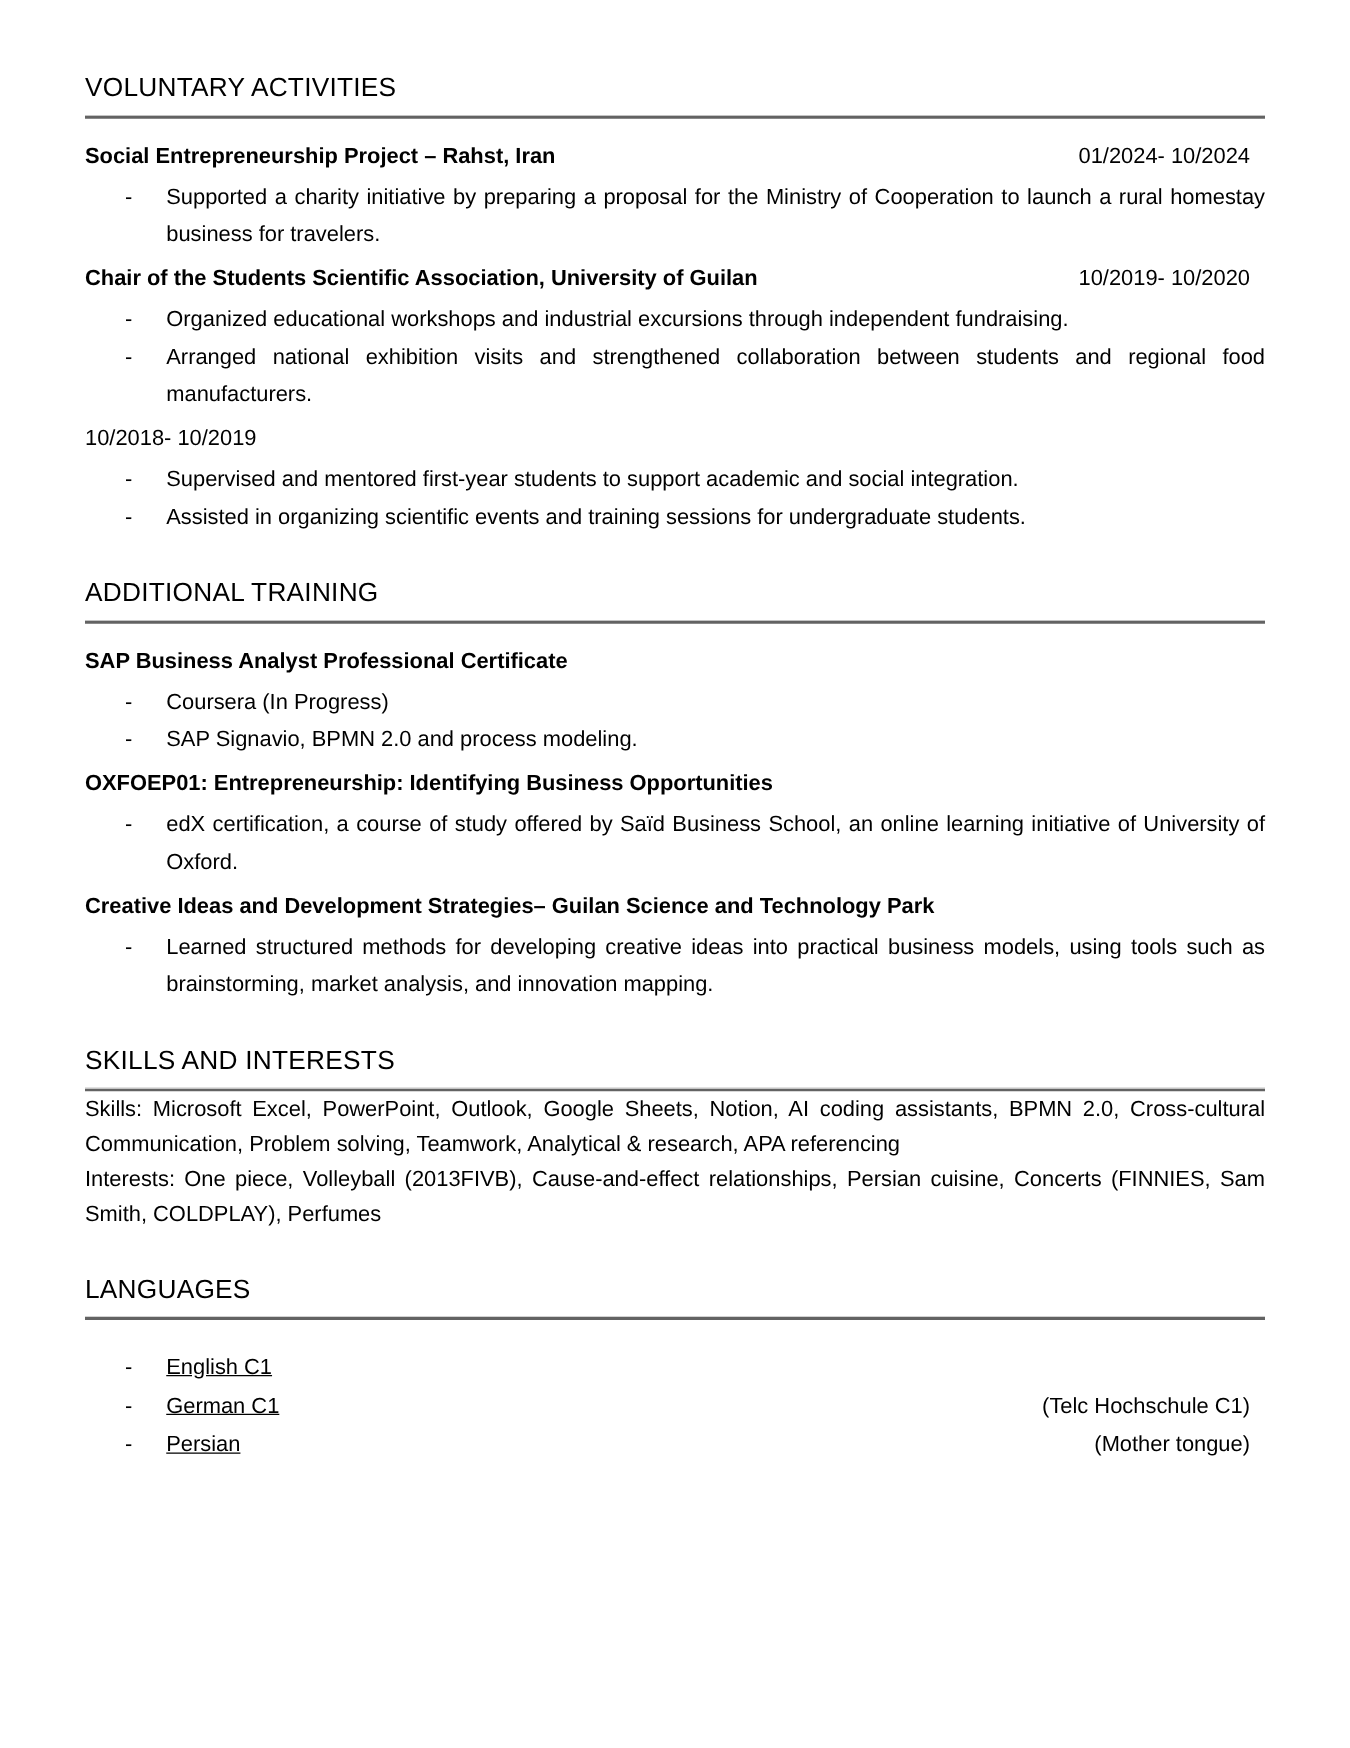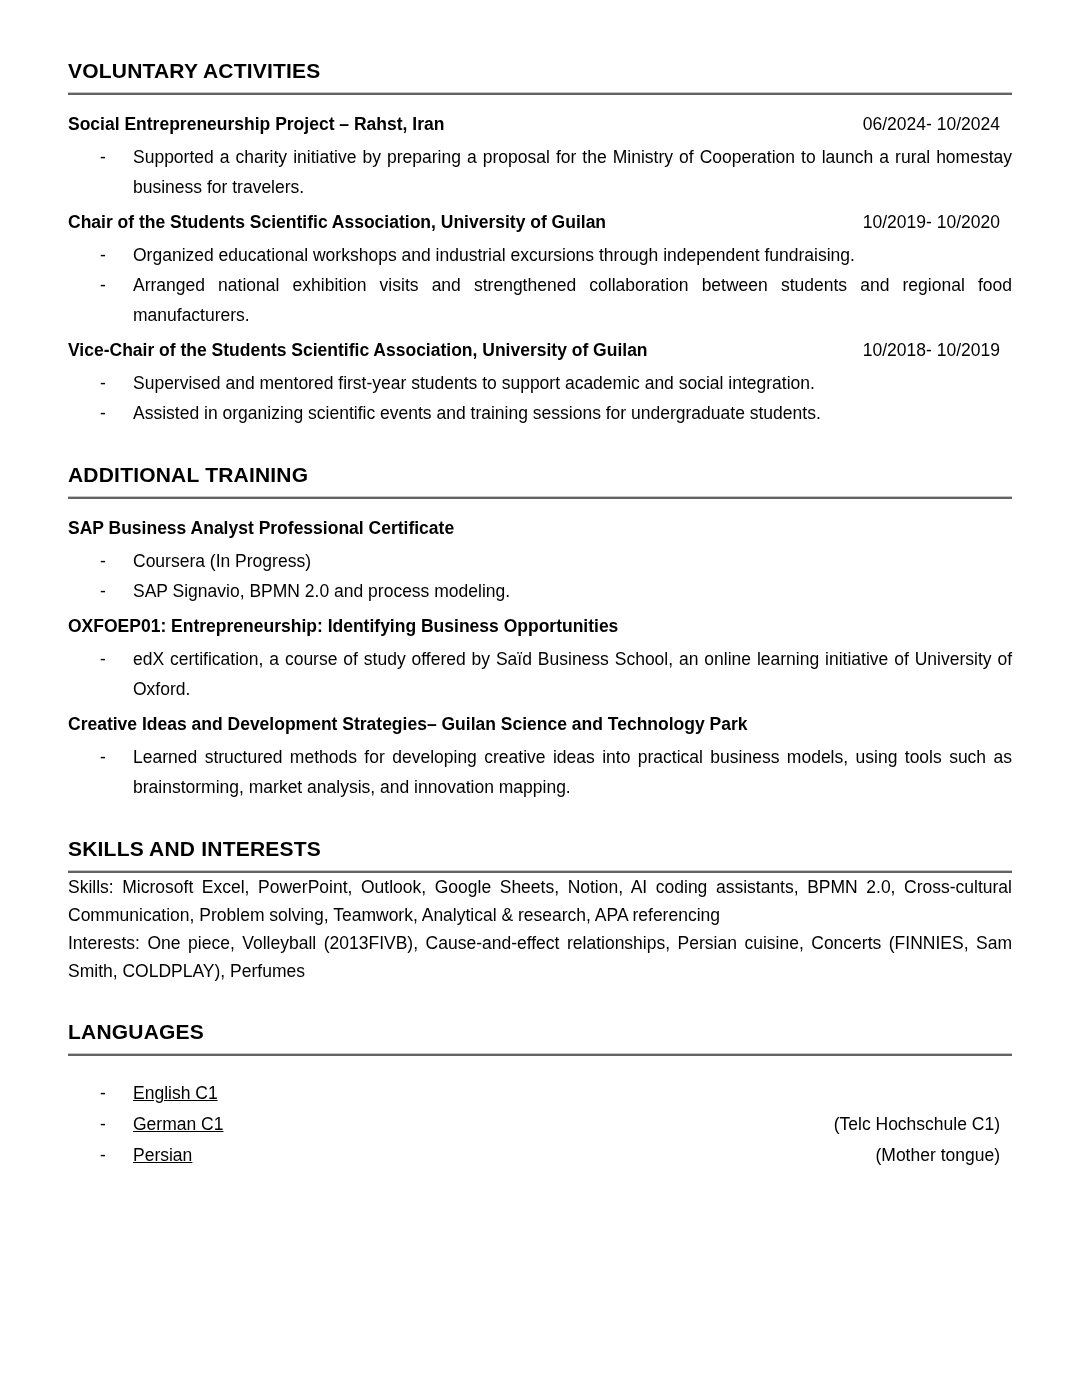--- a/index.html
+++ b/index.html
@@ -20,21 +20,21 @@
     height: 1398px;
     padding: 58px 68px 0 68px;
     background: #ffffff;
   }
   .section { margin-top: 34px; }
   .section:first-child { margin-top: 0; }
   .section-heading {
     margin: 0;
     font-size: 21px;
     line-height: 26px;
-    font-weight: bold;
+    font-weight: normal;
     letter-spacing: 0.2px;
   }
   .section-rule {
     margin-top: 8px;
     height: 3px;
     background: linear-gradient(to bottom, #c4c4c4 0 1px, #636363 1px 3px);
   }
   .entry { margin-top: 8px; }
   .entry.first { margin-top: 17px; }
   .entry-head {
@@ -89,21 +89,21 @@
 
 <div class="page">
 
   <div class="section">
     <h2 class="section-heading">VOLUNTARY ACTIVITIES</h2>
     <div class="section-rule"></div>
 
     <div class="entry first">
       <div class="entry-head">
         <span class="entry-title">Social Entrepreneurship Project – Rahst, Iran</span>
-        <span class="entry-date">06/2024- 10/2024</span>
+        <span class="entry-date">01/2024- 10/2024</span>
       </div>
       <div class="bullets">
         <div class="bullet">
           <span class="dash">-</span>
           <span class="bullet-text">Supported a charity initiative by preparing a proposal for the Ministry of Cooperation to launch a rural homestay business for travelers.</span>
         </div>
       </div>
     </div>
 
     <div class="entry">
@@ -118,21 +118,20 @@
         </div>
         <div class="bullet">
           <span class="dash">-</span>
           <span class="bullet-text">Arranged national exhibition visits and strengthened collaboration between students and regional food manufacturers.</span>
         </div>
       </div>
     </div>
 
     <div class="entry">
       <div class="entry-head">
-        <span class="entry-title">Vice-Chair of the Students Scientific Association, University of Guilan</span>
         <span class="entry-date">10/2018- 10/2019</span>
       </div>
       <div class="bullets">
         <div class="bullet">
           <span class="dash">-</span>
           <span class="bullet-text">Supervised and mentored first-year students to support academic and social integration.</span>
         </div>
         <div class="bullet">
           <span class="dash">-</span>
           <span class="bullet-text">Assisted in organizing scientific events and training sessions for undergraduate students.</span>

